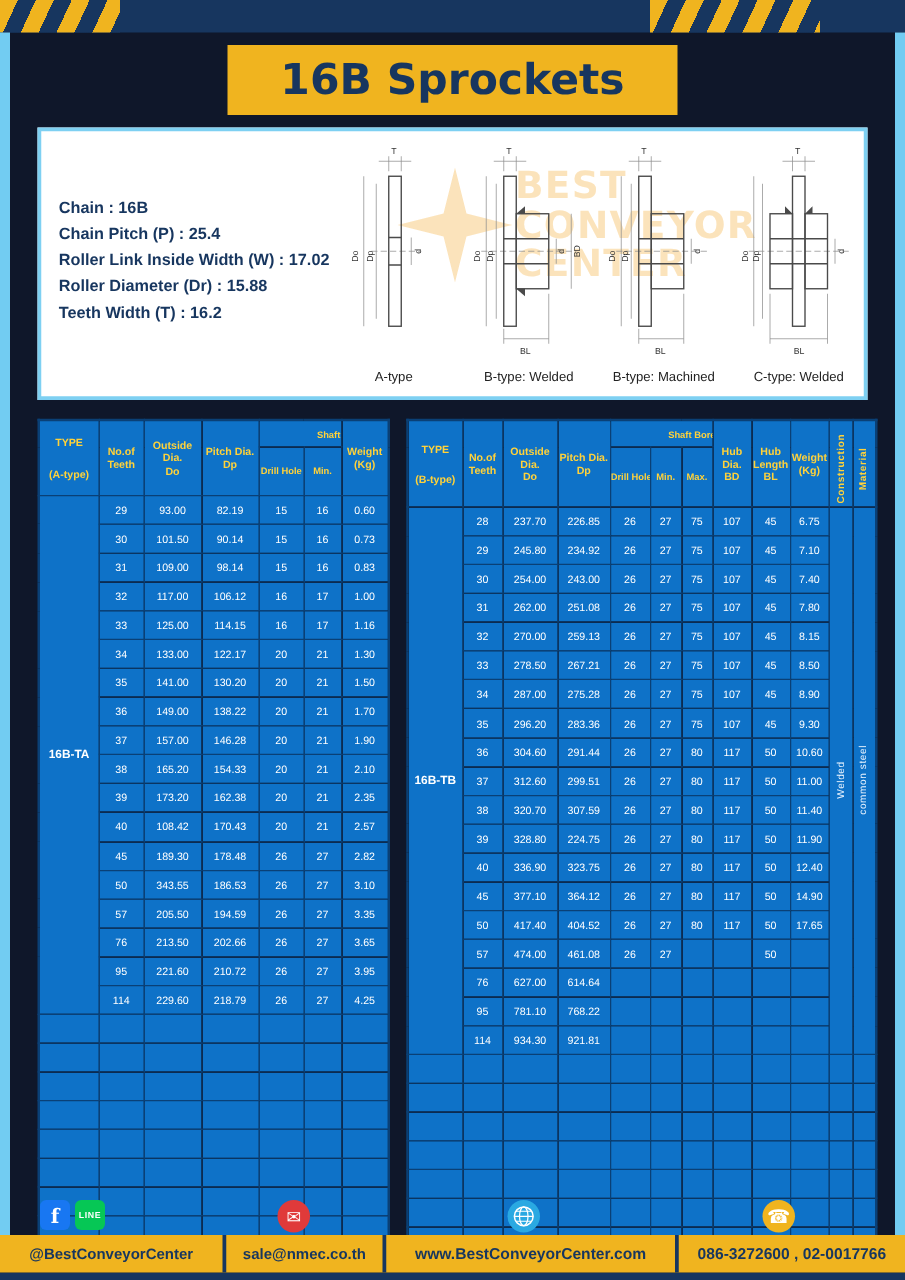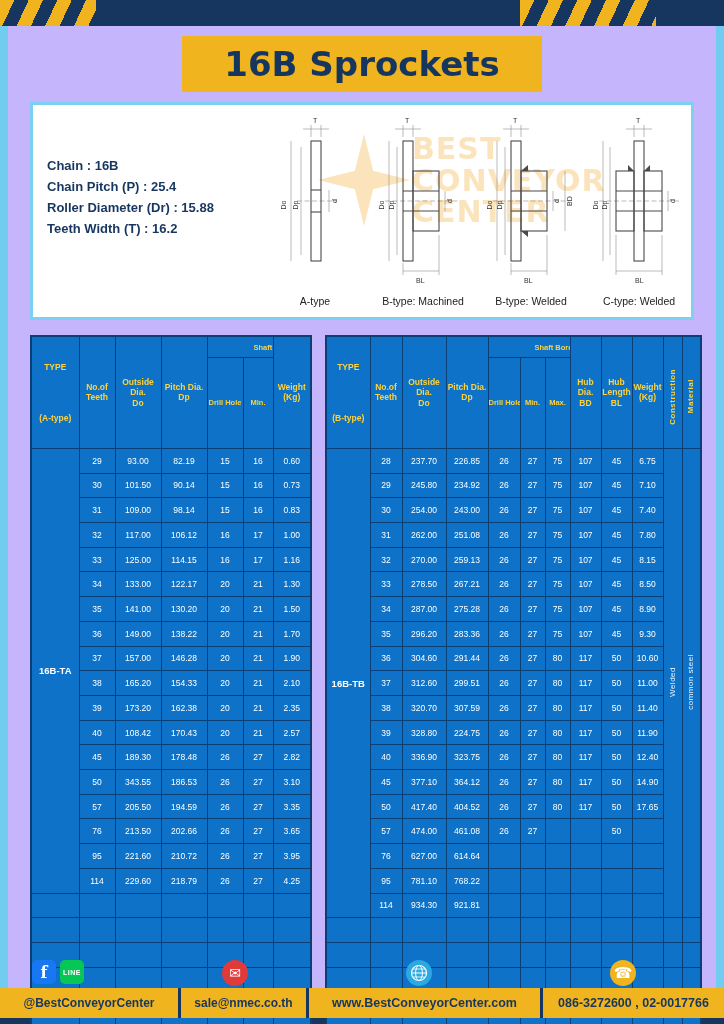--- a/index.html
+++ b/index.html
@@ -1,16 +1,16 @@
 <!DOCTYPE html>
 <html><head>
 <meta charset="utf-8">
 <style>
   html,body{margin:0;padding:0;background:#e8e8e8;}
-  .page{position:relative;width:724px;height:1024px;background:#c4b5fd;overflow:hidden;
+  .page{position:relative;width:724px;height:1024px;background:#0f172a;overflow:hidden;
         font-family:"Liberation Sans",sans-serif;margin:0 auto;}
   
   .top-bar{position:absolute;top:0;left:0;width:724px;height:26px;background:#17365f;}
   .hazard{position:absolute;top:0;height:26px;
           background:repeating-linear-gradient(115deg,#f0b41f 0 13px,#17365f 13px 26px);}
   .hazard-left{left:0;width:96px;}
   .hazard-right{left:520px;width:136px;}
   .bottom-bar{position:absolute;top:1018px;left:0;width:724px;height:6px;background:#17365f;}
   .side{position:absolute;top:26px;width:8px;height:962px;background:#72ccf2;z-index:5;}
   .side-left{left:0;} .side-right{right:0;}
@@ -40,21 +40,21 @@
   table.sproc{border-collapse:collapse;table-layout:fixed;border:2px solid #0a4076;}
   .sproc th,.sproc td{border:1px solid #0a4076;background:#0e72c8;text-align:center;
                       padding:0;overflow:hidden;}
   .sproc th{color:#ffd23a;font-weight:bold;font-size:8.5px;white-space:pre-line;line-height:1.2;}
   .sproc th.sub{font-size:7.5px;white-space:nowrap;}
   .sproc th.shaft{font-size:7.5px;white-space:nowrap;height:20px;padding-left:46px;}
   .sproc td{color:#ffffff;font-size:8.5px;}
   .sproc tbody tr{height:21.6px;}
   .sproc td.type-cell{font-weight:bold;font-size:9.5px;color:#ffffff;}
   .type-th{vertical-align:middle;}
-  .type-th div{margin:15px 0;}
+  .type-th div{margin:2px 0;}
   .vtext{writing-mode:vertical-rl;transform:rotate(180deg);display:inline-block;line-height:1;
          letter-spacing:.5px;}
   th .vtext{font-size:8px;color:#ffd23a;font-weight:bold;}
   td .vtext{font-size:8px;color:#eaf4ff;}
   
   .footer-icons{position:absolute;top:958px;left:0;width:724px;height:30px;z-index:3;}
   .fi{position:absolute;top:2px;}
   .sq{width:24px;height:24px;border-radius:5px;display:flex;align-items:center;justify-content:center;
       color:#fff;font-weight:bold;}
   .circ{width:26px;height:26px;border-radius:50%;display:flex;align-items:center;justify-content:center;
@@ -90,20 +90,21 @@
       <div class="watermark-text">
         <div>BEST</div>
         <div>CONVEYOR</div>
         <div>CENTER</div>
       </div>
     </div>
 
     <div class="spec-lines">
       <div>Chain  :  16B</div>
       <div>Chain Pitch (P)  :  25.4</div>
+      <div>Roller Link Inside Width (W)  :  17.02</div>
       <div>Roller Diameter (Dr) : 15.88</div>
       <div>Teeth Width (T)  :  16.2</div>
     </div>
 
     <div class="drawings">
 
       <div class="drawing">
         <svg width="96" height="176" viewBox="0 0 96 176">
           <line class="dim" x1="30" y1="88" x2="70" y2="88" stroke-dasharray="5 2.5"></line>
           <rect class="part" x="44" y="28" width="10" height="120"></rect>
@@ -114,45 +115,20 @@
           <line class="dim" x1="36" y1="16" x2="62" y2="16"></line>
           <text x="46" y="10">T</text>
           <line class="dim" x1="24" y1="28" x2="24" y2="148"></line>
           <text transform="rotate(-90 19 92)" x="19" y="92" text-anchor="middle">Do</text>
           <line class="dim" x1="34" y1="34" x2="34" y2="142"></line>
           <text transform="rotate(-90 31 92)" x="31" y="92" text-anchor="middle">Dp</text>
           <line class="dim" x1="62" y1="77" x2="62" y2="99"></line>
           <text transform="rotate(-90 70 88)" x="70" y="88" text-anchor="middle">d</text>
         </svg>
         <div class="drawing-label">A-type</div>
-      </div>
-
-      <div class="drawing">
-        <svg width="96" height="176" viewBox="0 0 96 176">
-          <line class="dim" x1="10" y1="88" x2="84" y2="88" stroke-dasharray="5 2.5"></line>
-          <rect class="part" x="28" y="28" width="10" height="120"></rect>
-          <rect class="part" x="38" y="58" width="26" height="60"></rect>
-          <line class="part" x1="28" y1="78" x2="64" y2="78"></line>
-          <line class="part" x1="28" y1="98" x2="64" y2="98"></line>
-          <line class="dim" x1="28" y1="24" x2="28" y2="12"></line>
-          <line class="dim" x1="38" y1="24" x2="38" y2="12"></line>
-          <line class="dim" x1="20" y1="16" x2="46" y2="16"></line>
-          <text x="30" y="10">T</text>
-          <line class="dim" x1="14" y1="28" x2="14" y2="148"></line>
-          <text transform="rotate(-90 9 92)" x="9" y="92" text-anchor="middle">Do</text>
-          <line class="dim" x1="22" y1="34" x2="22" y2="142"></line>
-          <text transform="rotate(-90 19 92)" x="19" y="92" text-anchor="middle">Dp</text>
-          <line class="dim" x1="70" y1="78" x2="70" y2="98"></line>
-          <text transform="rotate(-90 77 88)" x="77" y="88" text-anchor="middle">d</text>
-          <line class="dim" x1="28" y1="150" x2="28" y2="162"></line>
-          <line class="dim" x1="64" y1="122" x2="64" y2="162"></line>
-          <line class="dim" x1="28" y1="158" x2="64" y2="158"></line>
-          <text x="41" y="170">BL</text>
-        </svg>
-        <div class="drawing-label">B-type: Machined</div>
       </div>
 
       <div class="drawing">
         <svg width="96" height="176" viewBox="0 0 96 176">
           <line class="dim" x1="10" y1="88" x2="86" y2="88" stroke-dasharray="5 2.5"></line>
           <rect class="part" x="28" y="28" width="10" height="120"></rect>
           <rect class="part" x="38" y="58" width="26" height="60"></rect>
           <path class="weld" d="M38 58 l7 -6 l0 6 z"></path>
           <path class="weld" d="M38 118 l7 6 l0 -6 z"></path>
           <line class="part" x1="28" y1="78" x2="64" y2="78"></line>
@@ -168,20 +144,45 @@
           <line class="dim" x1="70" y1="78" x2="70" y2="98"></line>
           <text transform="rotate(-90 76 88)" x="76" y="88" text-anchor="middle">d</text>
           <line class="dim" x1="82" y1="58" x2="82" y2="118"></line>
           <text transform="rotate(-90 89 88)" x="89" y="88" text-anchor="middle">BD</text>
           <line class="dim" x1="28" y1="150" x2="28" y2="162"></line>
           <line class="dim" x1="64" y1="122" x2="64" y2="162"></line>
           <line class="dim" x1="28" y1="158" x2="64" y2="158"></line>
           <text x="41" y="170">BL</text>
         </svg>
         <div class="drawing-label">B-type: Welded</div>
+      </div>
+
+      <div class="drawing">
+        <svg width="96" height="176" viewBox="0 0 96 176">
+          <line class="dim" x1="10" y1="88" x2="84" y2="88" stroke-dasharray="5 2.5"></line>
+          <rect class="part" x="28" y="28" width="10" height="120"></rect>
+          <rect class="part" x="38" y="58" width="26" height="60"></rect>
+          <line class="part" x1="28" y1="78" x2="64" y2="78"></line>
+          <line class="part" x1="28" y1="98" x2="64" y2="98"></line>
+          <line class="dim" x1="28" y1="24" x2="28" y2="12"></line>
+          <line class="dim" x1="38" y1="24" x2="38" y2="12"></line>
+          <line class="dim" x1="20" y1="16" x2="46" y2="16"></line>
+          <text x="30" y="10">T</text>
+          <line class="dim" x1="14" y1="28" x2="14" y2="148"></line>
+          <text transform="rotate(-90 9 92)" x="9" y="92" text-anchor="middle">Do</text>
+          <line class="dim" x1="22" y1="34" x2="22" y2="142"></line>
+          <text transform="rotate(-90 19 92)" x="19" y="92" text-anchor="middle">Dp</text>
+          <line class="dim" x1="70" y1="78" x2="70" y2="98"></line>
+          <text transform="rotate(-90 77 88)" x="77" y="88" text-anchor="middle">d</text>
+          <line class="dim" x1="28" y1="150" x2="28" y2="162"></line>
+          <line class="dim" x1="64" y1="122" x2="64" y2="162"></line>
+          <line class="dim" x1="28" y1="158" x2="64" y2="158"></line>
+          <text x="41" y="170">BL</text>
+        </svg>
+        <div class="drawing-label">B-type: Machined</div>
       </div>
 
       <div class="drawing">
         <svg width="96" height="176" viewBox="0 0 96 176">
           <line class="dim" x1="8" y1="88" x2="88" y2="88" stroke-dasharray="5 2.5"></line>
           <rect class="part" x="43" y="28" width="10" height="120"></rect>
           <rect class="part" x="25" y="58" width="18" height="60"></rect>
           <rect class="part" x="53" y="58" width="18" height="60"></rect>
           <path class="weld" d="M43 58 l-6 -6 l0 6 z"></path>
           <path class="weld" d="M53 58 l6 -6 l0 6 z"></path>

